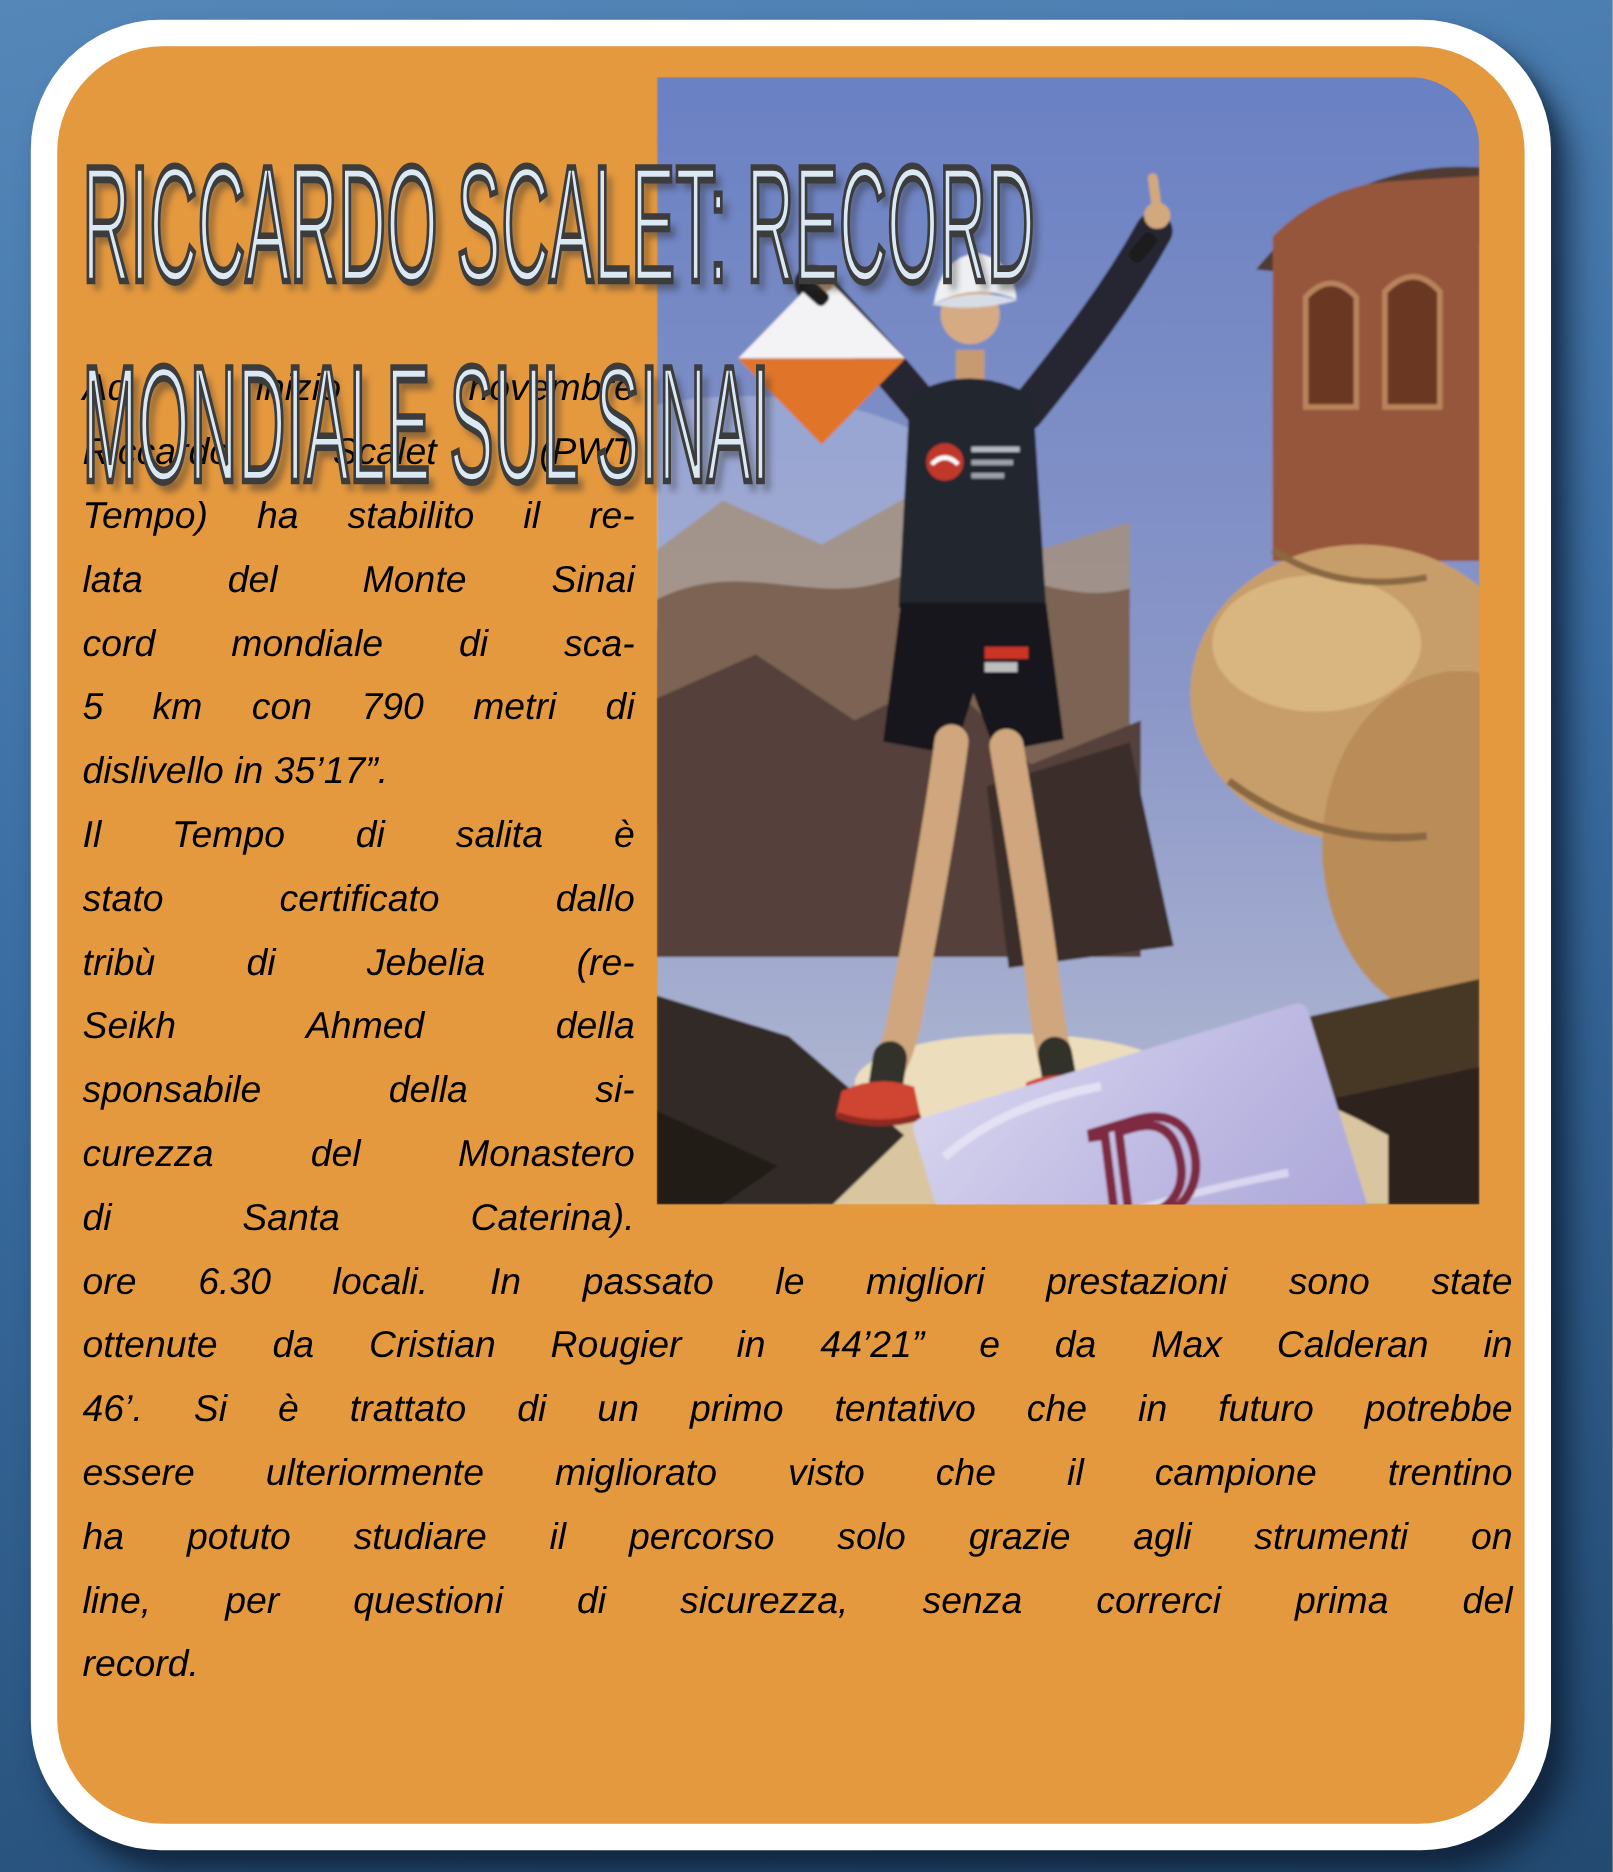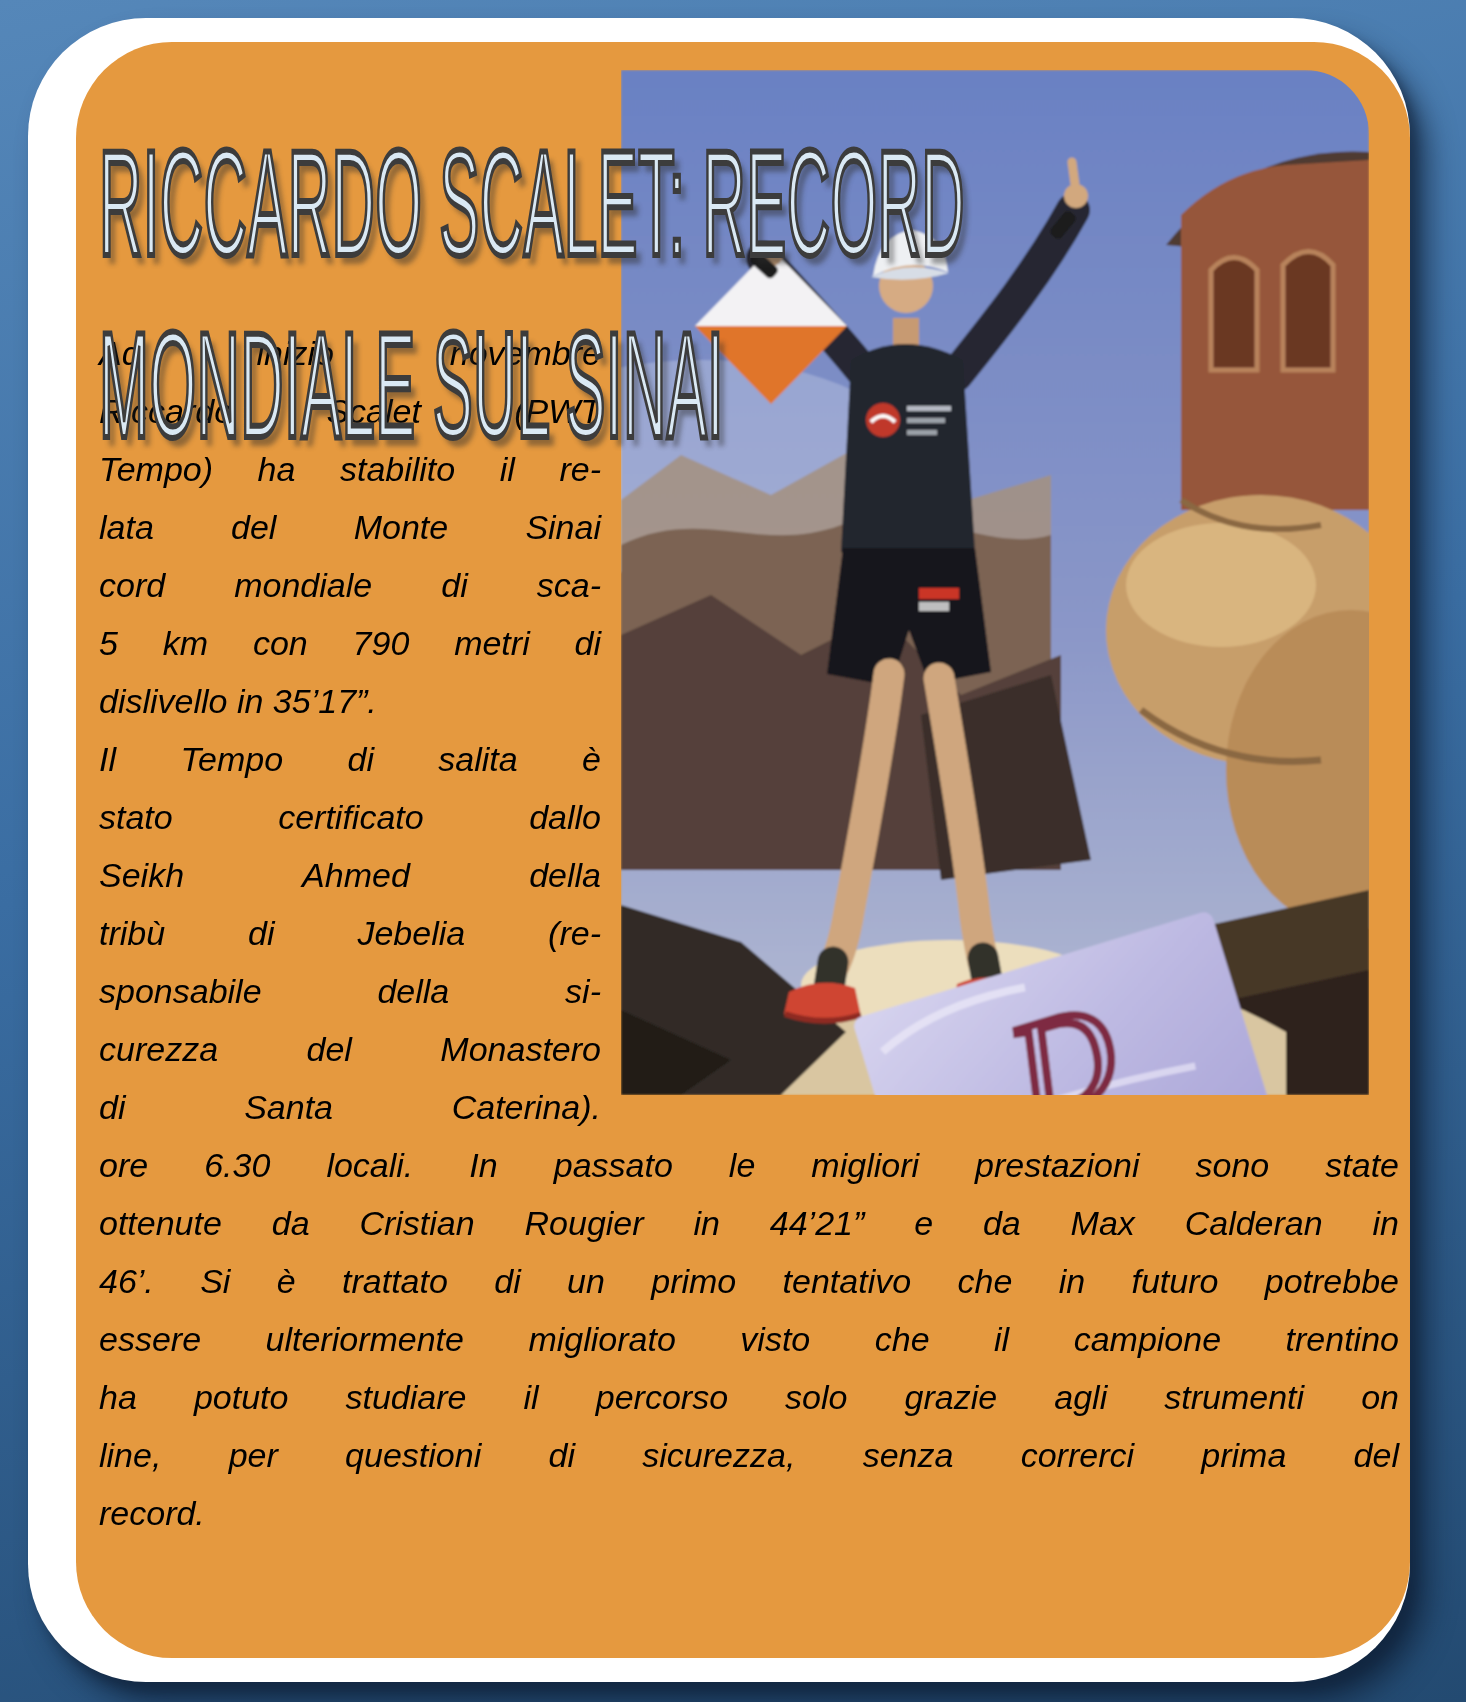--- a/index.html
+++ b/index.html
@@ -43,21 +43,21 @@
   .bodyline{
     height:58px;line-height:58px;white-space:nowrap;
     text-align:justify;text-align-last:justify;text-justify:inter-word;
   }
   .bodyline.nojust{text-align:left;text-align-last:left;font-style:italic;}
 </style>
 </head>
 <body>
 
 <div class="card">
-  <div class="card-inner" style="background:#e5993f;margin-left:24px;">
+  <div class="card-inner" style="background:#e5993f;">
 
     <div class="photo">
       <svg viewBox="0 0 748 1025" preserveAspectRatio="none">
         <defs>
           <linearGradient id="sky" x1="0" y1="0" x2="0" y2="1">
             <stop offset="0" stop-color="#6a81c3"></stop>
             <stop offset="0.55" stop-color="#8b97c8"></stop>
             <stop offset="1" stop-color="#b7bdd3"></stop>
           </linearGradient>
           <linearGradient id="ban" x1="0" y1="0" x2="1" y2="1">
@@ -157,22 +157,22 @@
       <div class="coltext">
           <div class="bodyline">Ad inizio novembre</div>
           <div class="bodyline">Riccardo Scalet (PWT</div>
           <div class="bodyline">Tempo) ha stabilito il re-</div>
           <div class="bodyline">lata del Monte Sinai</div>
           <div class="bodyline">cord mondiale di sca-</div>
           <div class="bodyline">5 km con 790 metri di</div>
           <div class="bodyline nojust">dislivello in 35’17”.</div>
           <div class="bodyline">Il Tempo di salita è</div>
           <div class="bodyline">stato certificato dallo</div>
+          <div class="bodyline">tribù di Jebelia (re-</div>
           <div class="bodyline">Seikh Ahmed della</div>
-          <div class="bodyline">tribù di Jebelia (re-</div>
           <div class="bodyline">sponsabile della si-</div>
           <div class="bodyline">curezza del Monastero</div>
           <div class="bodyline">di Santa Caterina).</div>
         </div>
       <div class="fulltext">
           <div class="bodyline">ore 6.30 locali. In passato le migliori prestazioni sono state</div>
           <div class="bodyline">ottenute da Cristian Rougier in 44’21” e da Max Calderan in</div>
           <div class="bodyline">46’. Si è trattato di un primo tentativo che in futuro potrebbe</div>
           <div class="bodyline">essere ulteriormente migliorato visto che il campione trentino</div>
           <div class="bodyline">ha potuto studiare il percorso solo grazie agli strumenti on</div>

